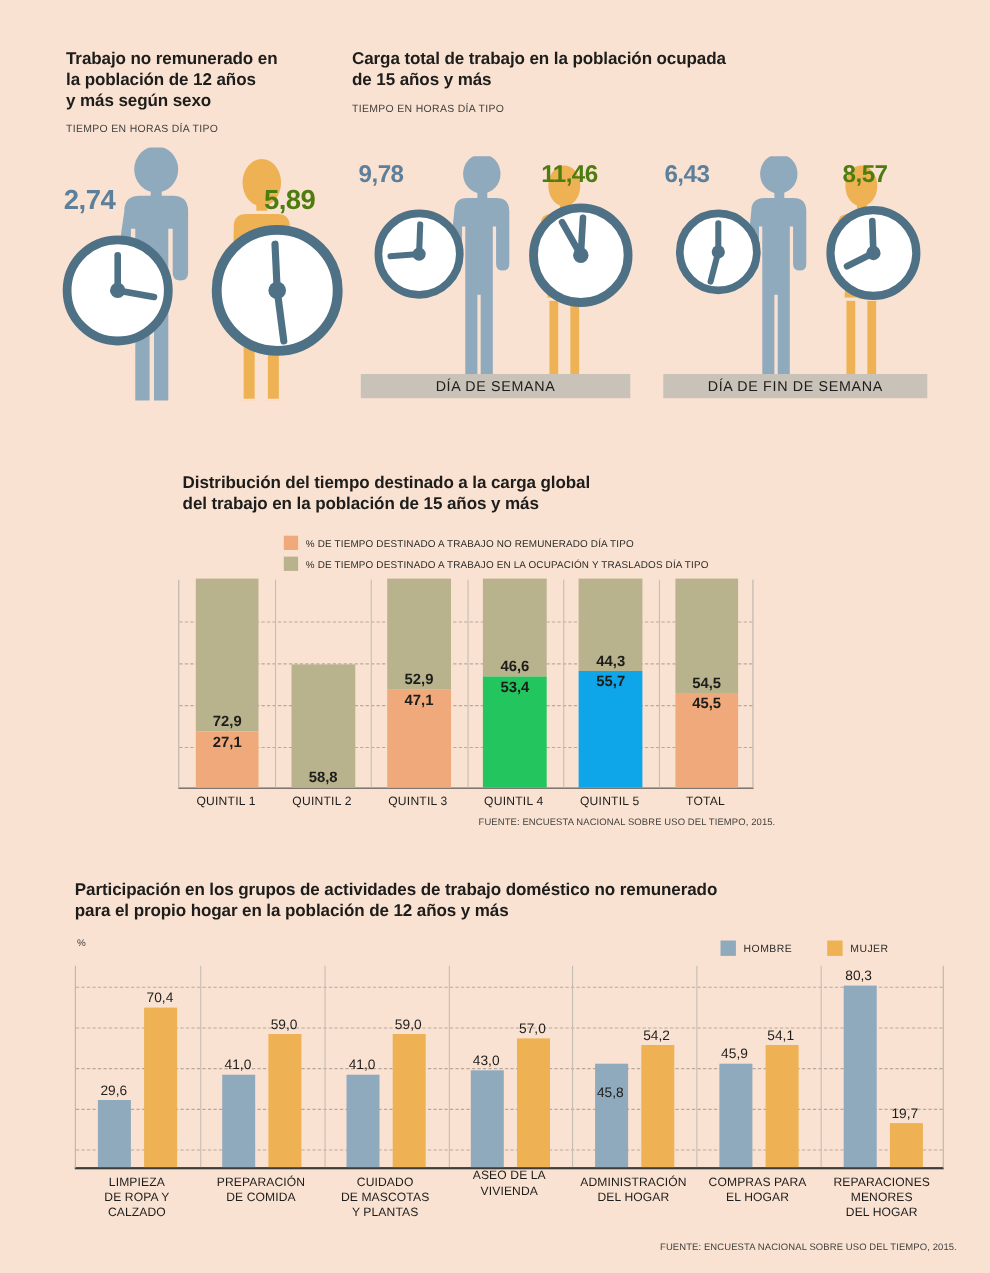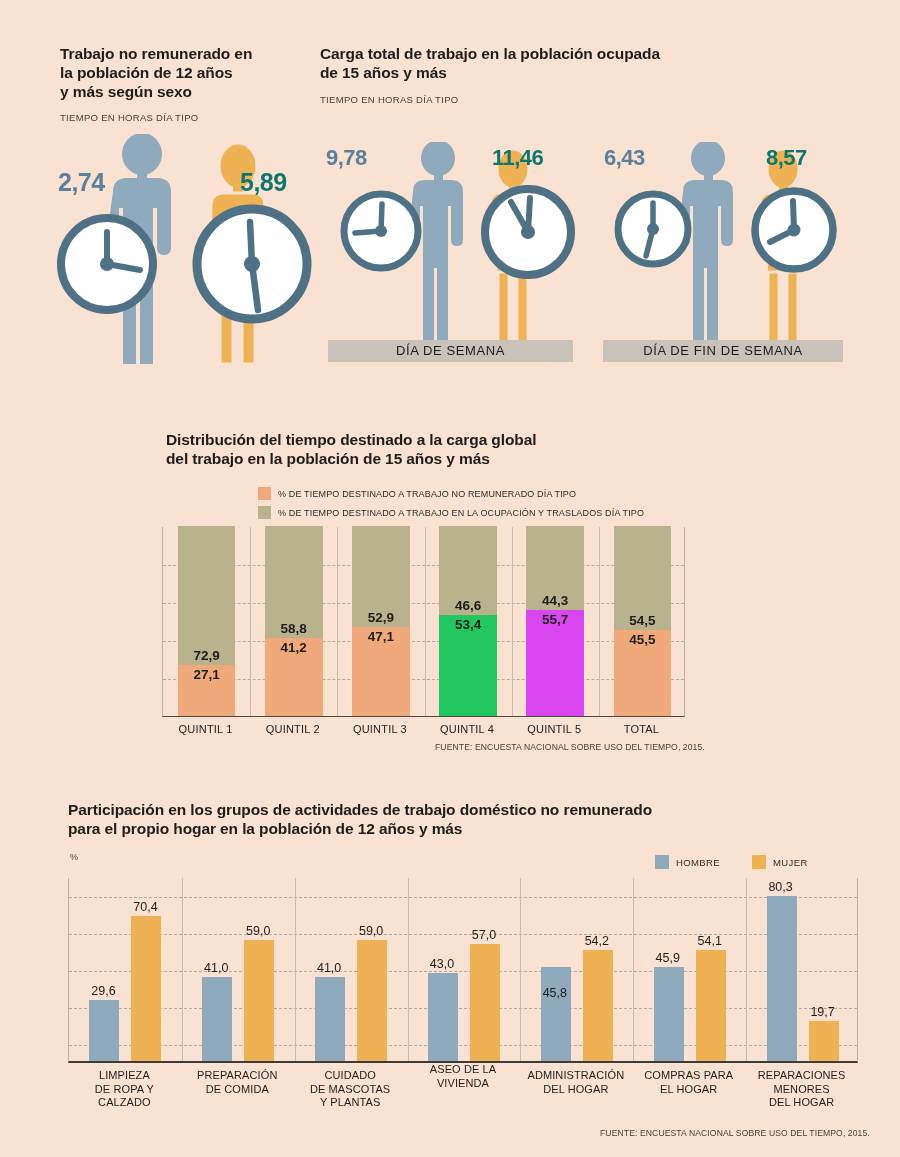--- a/index.html
+++ b/index.html
@@ -35,21 +35,21 @@
   
   .panel{position:absolute;}
   .figure-svg{position:absolute;}
   .bignum{
     position:absolute;
     font-weight:bold;
     font-size:25px;
     letter-spacing:-0.5px;
   }
   .bignum.male{color:#5c7f9b;}
-  .bignum.female{color:#0f766e;}
+  .bignum.female{color:#4d7c0f;}
   .bignum.sm{font-size:22px;}
 
   .daylabel{
     position:absolute;
     background:#c8c2b9;
     color:#1d1d1b;
     font-size:13px;
     letter-spacing:0.6px;
     text-align:center;
     line-height:22px;
@@ -259,23 +259,20 @@
           <span>72,9</span>
         </div>
         <div class="sseg seg-bot" style="height: 51.49px; background: rgb(240, 169, 122); text-decoration: underline;">
           <span>27,1</span>
         </div>
       </div>
       <div class="sbar" style="left: 101.985px; width: 57.53px; height: 190px;">
         <div class="sseg seg-top" style="height: 111.72px; background: rgb(184, 178, 141);">
           <span>58,8</span>
         </div>
-        <div class="sseg seg-bot" style="height: 78.28px; background: rgb(240, 169, 122);">
-          <span>41,2</span>
-        </div>
       </div>
       <div class="sbar" style="left: 189.152px; width: 57.53px; height: 190px;">
         <div class="sseg seg-top" style="height: 100.51px; background: rgb(184, 178, 141);">
           <span>52,9</span>
         </div>
         <div class="sseg seg-bot" style="height: 89.49px; background: rgb(240, 169, 122);">
           <span>47,1</span>
         </div>
       </div>
       <div class="sbar" style="left: 276.318px; width: 57.53px; height: 190px;">
@@ -283,21 +280,21 @@
           <span>46,6</span>
         </div>
         <div class="sseg seg-bot" style="height: 101.46px; background: #22c55e;">
           <span>53,4</span>
         </div>
       </div>
       <div class="sbar" style="left: 363.485px; width: 57.53px; height: 190px;">
         <div class="sseg seg-top" style="height: 84.17px; background: rgb(184, 178, 141);">
           <span>44,3</span>
         </div>
-        <div class="sseg seg-bot" style="height: 105.83px; background: #d946ef;">
+        <div class="sseg seg-bot" style="height: 105.83px; background: #0ea5e9;">
           <span>55,7</span>
         </div>
       </div>
       <div class="sbar" style="left: 450.652px; width: 57.53px; height: 190px;">
         <div class="sseg seg-top" style="height: 103.55px; background: rgb(184, 178, 141);">
           <span>54,5</span>
         </div>
         <div class="sseg seg-bot" style="height: 86.45px; background: rgb(240, 169, 122);">
           <span>45,5</span>
         </div>

